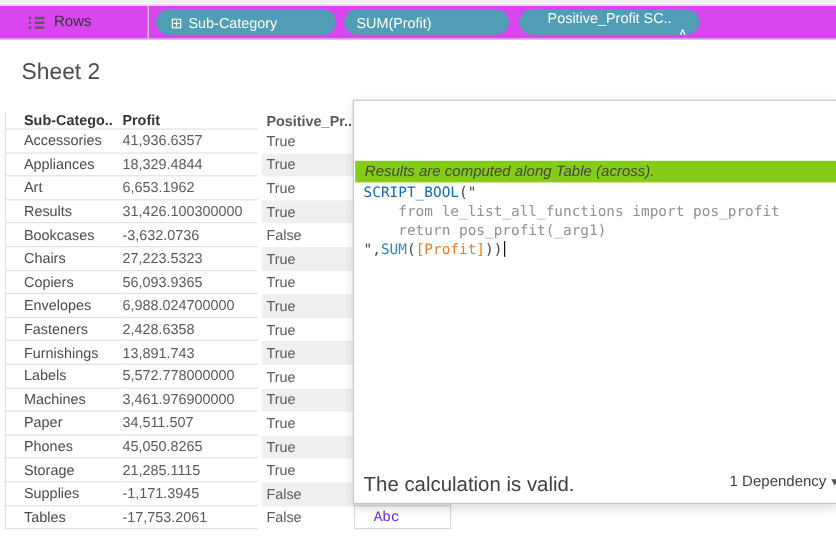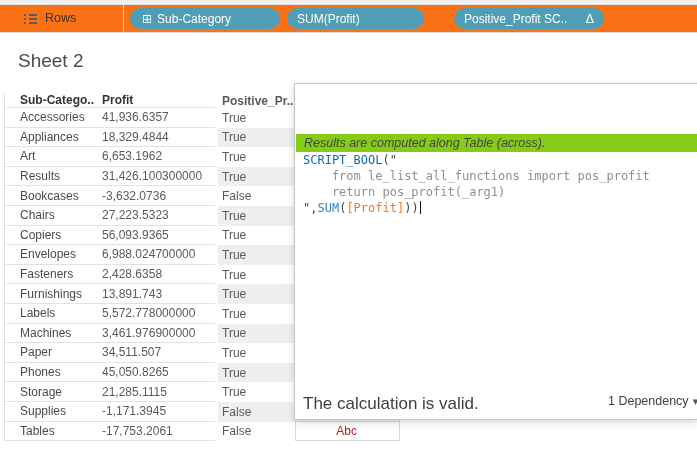--- a/index.html
+++ b/index.html
@@ -2,51 +2,51 @@
 <html><head>
 <meta charset="utf-8">
 <style>
   * { margin:0; padding:0; box-sizing:border-box; }
   html,body { width:697px; height:451px; overflow:hidden; background:#fff;
     font-family:"Liberation Sans", sans-serif; }
   .abs { position:absolute; }
 
   
   #top-strip { left:0; top:0; width:697px; height:3px; background:#f1f1f1; }
-  #shelf { left:0; top:4px; width:697px; height:29px; background:#f97316;
+  #shelf { left:0; top:4px; width:697px; height:29px; background:#d946ef;
     border-top:1px solid #dcdcdc; border-bottom:1px solid #dcdcdc; }
   #rows-icon { left:24px; top:9px; width:13px; height:11px; }
   #rows-icon .bar { position:absolute; left:5px; width:8px; height:2px; background:#5a5a5a; }
   #rows-icon .dot { position:absolute; left:0; width:2px; height:2px; background:#5a5a5a; }
   #rows-label { left:45px; top:0; height:27px; line-height:27px; font-size:12.5px; color:#333; }
   #shelf-sep { left:123px; top:0; width:1px; height:27px; background:#d5d5d5; }
   .pill { top:3px; height:21px; border-radius:10.5px; background:#4f9eb5; color:#fff;
     font-size:12px; display:flex; align-items:center; padding:0 10px; cursor:default;
     white-space:nowrap; overflow:hidden; }
   .pill .pfx { font-family:"DejaVu Sans", sans-serif; font-size:12px; margin:0 5px 0 2px; }
   .pill .sfx { font-family:"DejaVu Sans", sans-serif; font-size:12px; margin-left:auto; padding-left:6px; }
   #pill-1 { left:130px; width:150px; }
   #pill-2 { left:287px; width:137px; }
-  #pill-3 { left:454px; width:150px; }
+  #pill-3 { left:433px; width:150px;flex-direction:column; }
 
   #sheet-title { left:18px; top:50px; font-size:19px; color:#4c4c4c; }
 
   
   #tbl { left:4px; top:93px; width:694px; border-left:1px solid #e0e0e0; }
   .trow, #thead { display:flex; align-items:center; height:19.6px; font-size:12px; color:#555; }
   #thead { height:15px; font-weight:700; color:#333; }
   .c1 { width:97px; padding-left:15px; height:100%; display:flex; align-items:center;
         border-bottom:1px solid #e2e2e2; color:#4a4a4a; }
   .c2 { width:113px; height:100%; display:flex; align-items:center;
         border-bottom:1px solid #e2e2e2; color:#5a5a5a; }
   .c3 { width:77px; margin-left:3px; padding-left:4px; height:100%;
         display:flex; align-items:center; color:#5a5a5a; }
-  .c4 { width:105px; height:100%; display:flex; align-items:center; justify-content:flex-end;
+  .c4 { width:81px; height:100%; display:flex; align-items:center; justify-content:flex-end;
         padding-right:42px; border-left:1px solid #d9d9d9; border-right:1px solid #d9d9d9;
-        border-bottom:1px solid #d9d9d9; color:#b91c1c; }
+        border-bottom:1px solid #d9d9d9; color:#6d28d9;font-family:Liberation Mono, monospace; }
   #thead .c1, #thead .c2 { color:#333; }
   #thead .c4 { border:none; }
   .trow.banded .c3, .trow.banded .c4 { background:#efefef; }
 
   
   #dlg { left:294px; top:83px; width:404px; height:337px; background:#fff;
     border:1px solid #c6c6c6; box-shadow:0 3px 8px rgba(0,0,0,.15); z-index:10; }
   #dlg-name { position:absolute; left:13px; top:14px; width:201px; height:23px;
     border:1px solid #b9b9b9; border-radius:2px; padding:0 7px; font-size:12.5px;
     color:#333; font-family:"Liberation Sans", sans-serif; background:#fff; }

